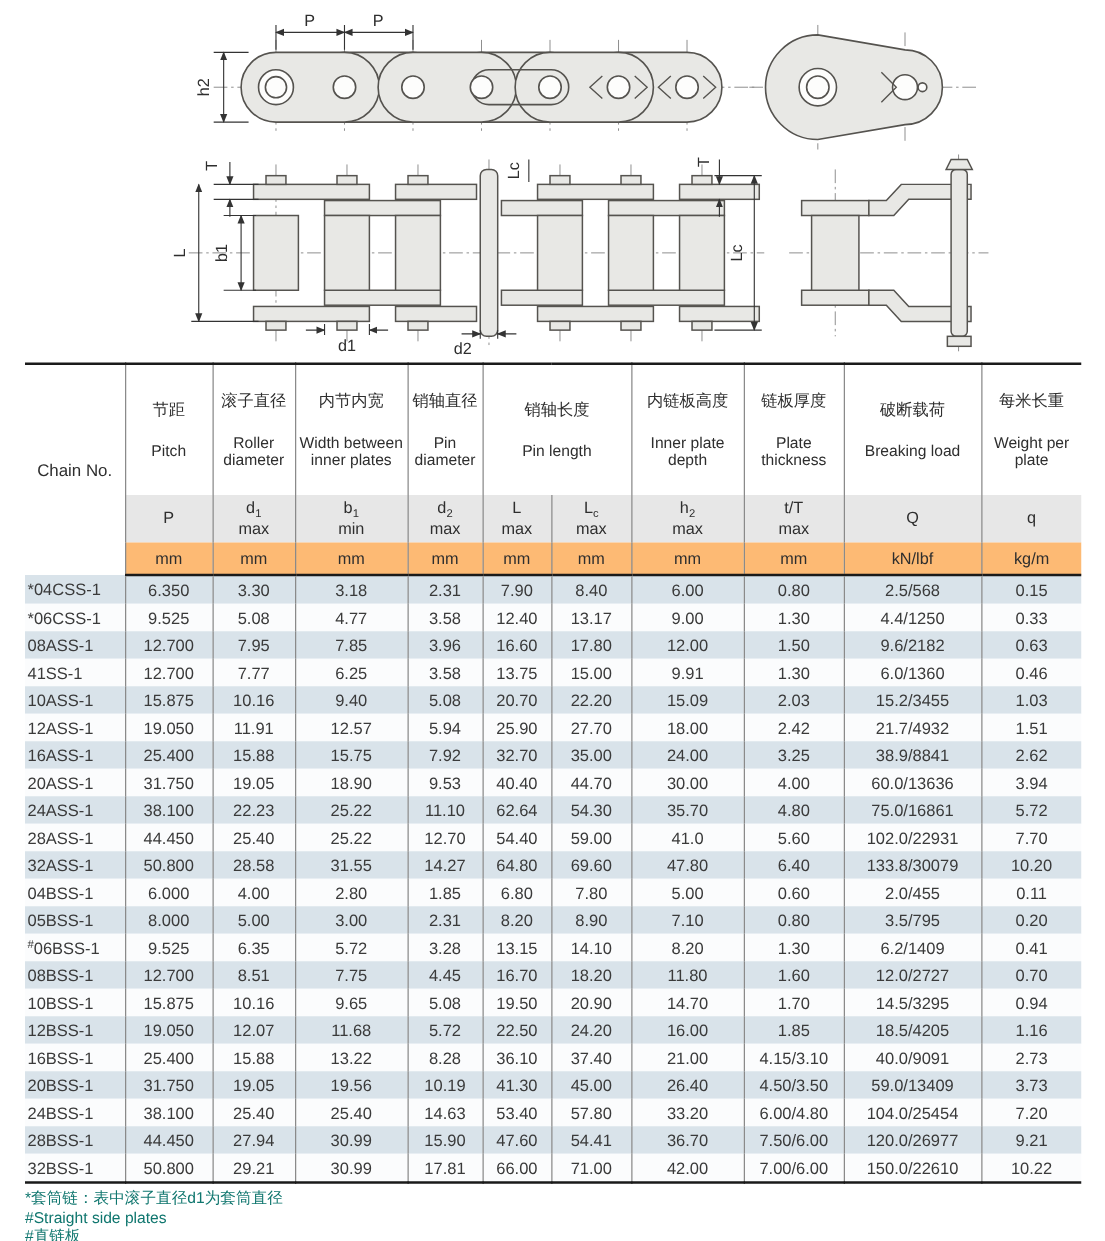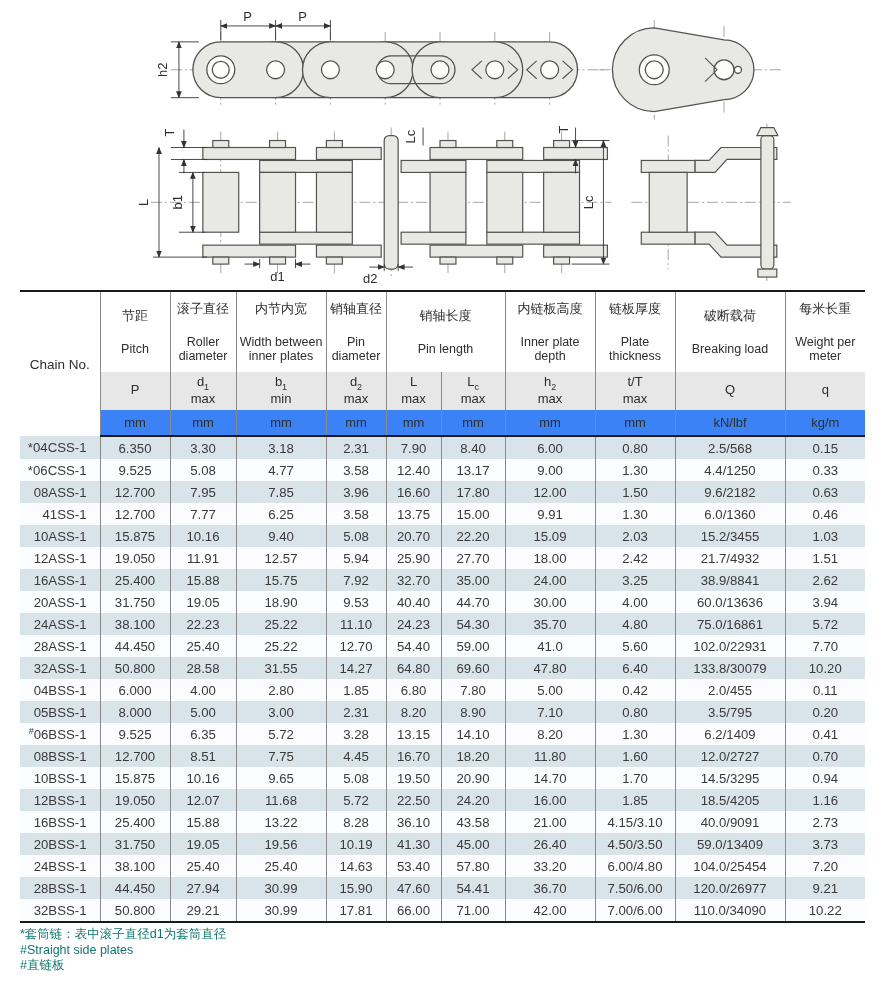--- a/index.html
+++ b/index.html
@@ -5,28 +5,28 @@
   html,body{margin:0;padding:0;background:#ffffff;}
   body{width:884px;height:993px;font-family:"Liberation Sans",sans-serif;color:#2e2e2e;overflow:hidden;}
   .page{box-sizing:border-box;width:884px;padding:6px 19px 0 20px;}
   .diagram-area{width:845px;height:284px;}
   
   table.spec{width:845px;border-collapse:collapse;table-layout:fixed;
     border-top:2px solid #1a1a1a;border-bottom:2px solid #1a1a1a;}
   table.spec th, table.spec td{border-left:1px solid #8a8a8a;font-weight:normal;}
   table.spec th:first-child, table.spec td:first-child{border-left:none;}
   th.col-chain{border-right:1px solid #8a8a8a;font-size:13.5px;vertical-align:middle;background:#fff;}
-  tr.row-names th{vertical-align:middle;padding:7px 2px;height:66px;background:#fff;text-align:center;}
+  tr.row-names th{vertical-align:middle;padding:19px 2px;height:66px;background:#fff;text-align:center;}
   tr.row-names .cn{font-size:13px;line-height:1.25;}
   tr.row-names .en{font-size:12.5px;line-height:1.12;margin-top:18px;}
   tr.row-syms th{background:#e7e7e7;height:36px;font-size:13px;line-height:1.15;vertical-align:middle;}
   tr.row-syms sub{font-size:9px;}
-  tr.row-units th{height:23px;font-size:13px;vertical-align:middle;border-bottom:2px solid #1a1a1a;background:#3b82f6;}
+  tr.row-units th{height:23px;font-size:13px;vertical-align:middle;border-bottom:2px solid #1a1a1a;background:#fdba74;}
   tbody td{height:22px;font-size:13.2px;text-align:center;padding:0 2px;color:#3a3a3a;}
-  td.cell-chain{text-align:right;padding-right:13px;white-space:nowrap;}
+  td.cell-chain{text-align:left;padding-right:13px;white-space:nowrap;}
   td.cell-chain sup{font-size:9px;}
   tr.row-blue td{background:#d9e3ea;}
   tr.row-white td{background:#fbfcfd;}
   
   .footnotes{margin-top:4px;font-size:12.5px;line-height:1.24;color:#0f766e;}
   
   svg text{font-family:"Liberation Sans",sans-serif;font-size:13px;fill:#2e2e2e;}
 </style>
 </head>
 <body>
@@ -244,21 +244,21 @@
         <th>
             <div class="cn">链板厚度</div>
             <div class="en">Plate thickness</div>
           </th>
         <th>
             <div class="cn">破断载荷</div>
             <div class="en">Breaking load</div>
           </th>
         <th>
             <div class="cn">每米长重</div>
-            <div class="en">Weight per meter</div>
+            <div class="en">Weight per plate</div>
           </th>
       </tr>
       <tr class="row-syms">
         <th><span>P</span><sub></sub><div></div></th>
         <th><span>d</span><sub>1</sub><div>max</div></th>
         <th><span>b</span><sub>1</sub><div>min</div></th>
         <th><span>d</span><sub>2</sub><div>max</div></th>
         <th><span>L</span><sub></sub><div>max</div></th>
         <th><span>L</span><sub>c</sub><div>max</div></th>
         <th><span>h</span><sub>2</sub><div>max</div></th>
@@ -383,21 +383,21 @@
           <td>4.00</td>
           <td>60.0/13636</td>
           <td>3.94</td>
         </tr>
         <tr class="row-blue">
           <td class="cell-chain">24ASS-1</td>
           <td>38.100</td>
           <td>22.23</td>
           <td>25.22</td>
           <td>11.10</td>
-          <td>24.23</td>
+          <td>62.64</td>
           <td>54.30</td>
           <td>35.70</td>
           <td>4.80</td>
           <td>75.0/16861</td>
           <td>5.72</td>
         </tr>
         <tr class="row-white">
           <td class="cell-chain">28ASS-1</td>
           <td>44.450</td>
           <td>25.40</td>
@@ -425,21 +425,21 @@
         </tr>
         <tr class="row-white">
           <td class="cell-chain">04BSS-1</td>
           <td>6.000</td>
           <td>4.00</td>
           <td>2.80</td>
           <td>1.85</td>
           <td>6.80</td>
           <td>7.80</td>
           <td>5.00</td>
-          <td>0.42</td>
+          <td>0.60</td>
           <td>2.0/455</td>
           <td>0.11</td>
         </tr>
         <tr class="row-blue">
           <td class="cell-chain">05BSS-1</td>
           <td>8.000</td>
           <td>5.00</td>
           <td>3.00</td>
           <td>2.31</td>
           <td>8.20</td>
@@ -501,21 +501,21 @@
           <td>18.5/4205</td>
           <td>1.16</td>
         </tr>
         <tr class="row-white">
           <td class="cell-chain">16BSS-1</td>
           <td>25.400</td>
           <td>15.88</td>
           <td>13.22</td>
           <td>8.28</td>
           <td>36.10</td>
-          <td>43.58</td>
+          <td>37.40</td>
           <td>21.00</td>
           <td>4.15/3.10</td>
           <td>40.0/9091</td>
           <td>2.73</td>
         </tr>
         <tr class="row-blue">
           <td class="cell-chain">20BSS-1</td>
           <td>31.750</td>
           <td>19.05</td>
           <td>19.56</td>
@@ -556,21 +556,21 @@
         <tr class="row-white">
           <td class="cell-chain">32BSS-1</td>
           <td>50.800</td>
           <td>29.21</td>
           <td>30.99</td>
           <td>17.81</td>
           <td>66.00</td>
           <td>71.00</td>
           <td>42.00</td>
           <td>7.00/6.00</td>
-          <td>110.0/34090</td>
+          <td>150.0/22610</td>
           <td>10.22</td>
         </tr>
       </tbody>
   </table>
 
   <div class="footnotes">
     <div>*套筒链：表中滚子直径d1为套筒直径</div>
     <div>#Straight side plates</div>
     <div>#直链板</div>
   </div>

